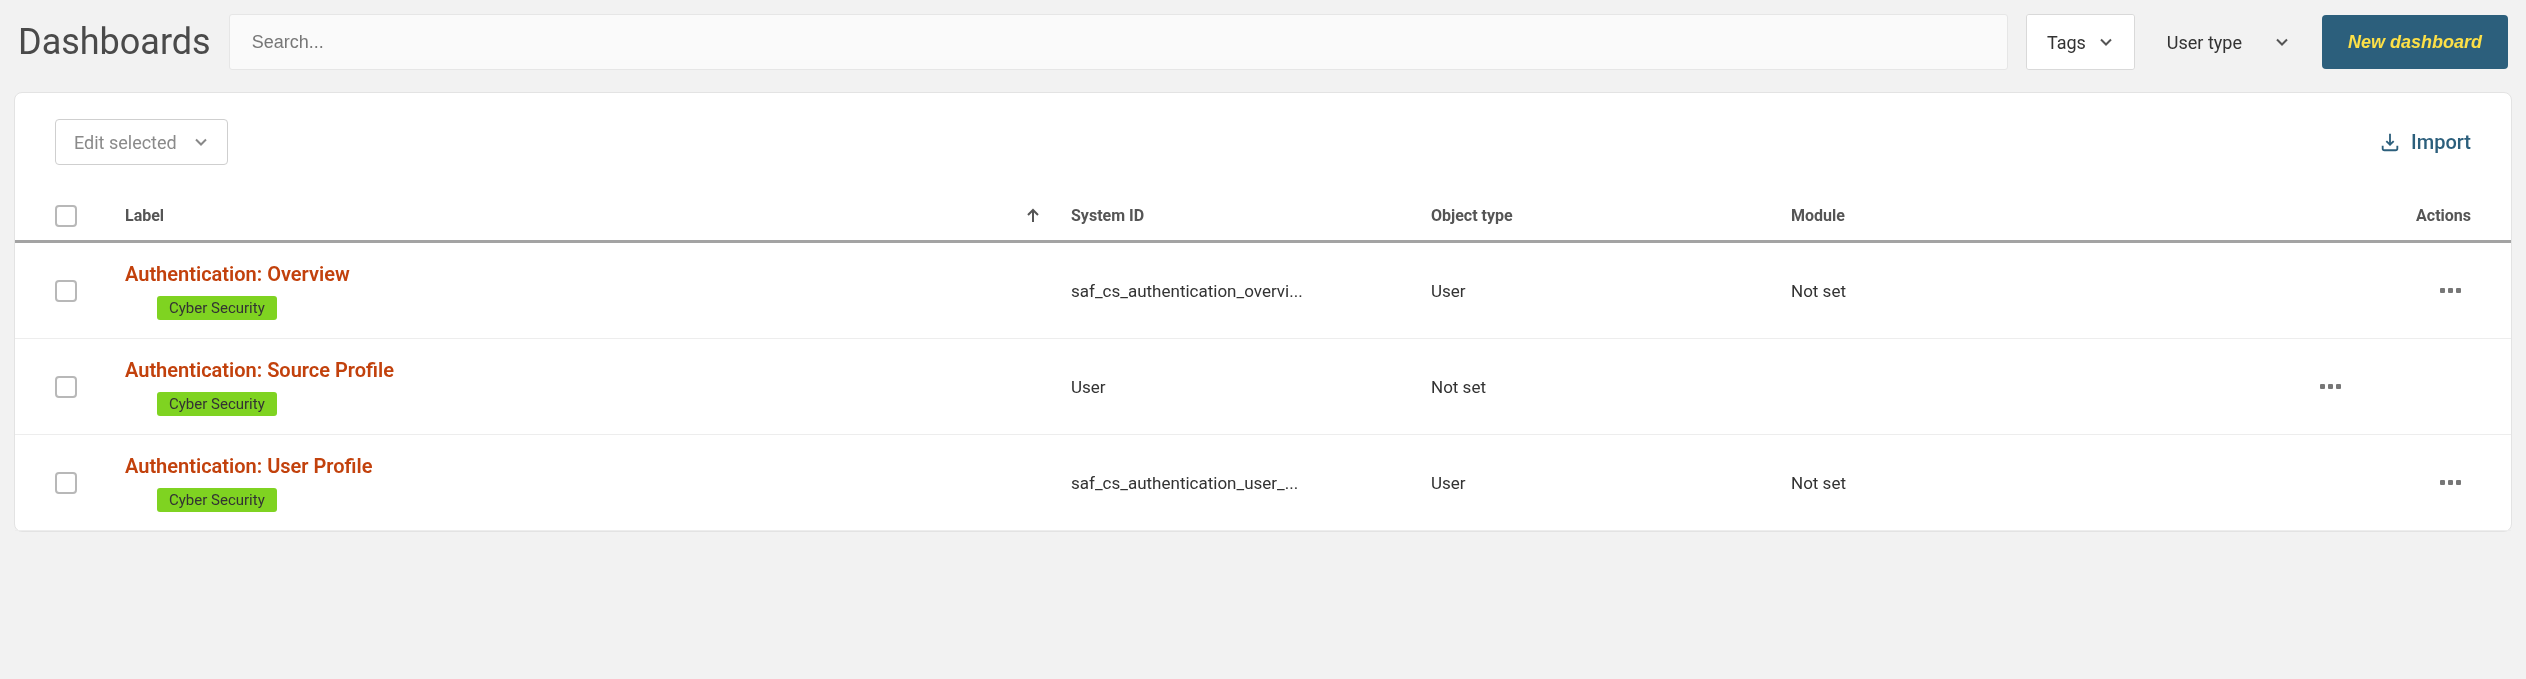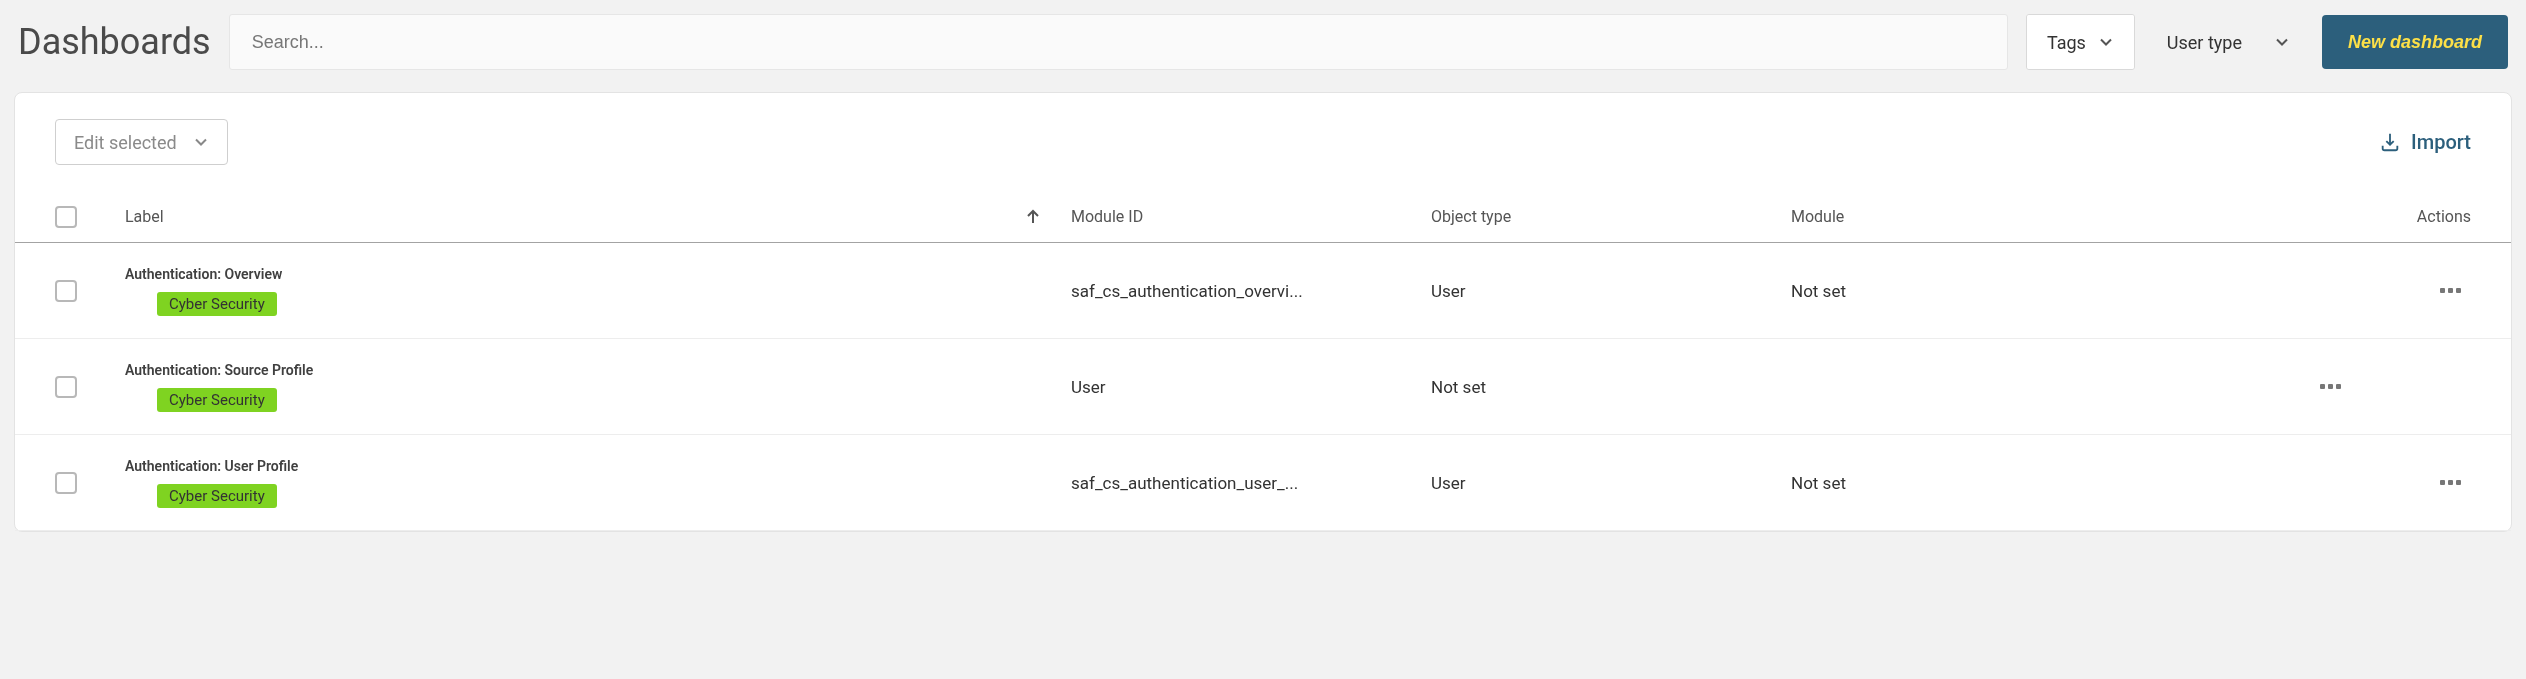--- a/index.html
+++ b/index.html
@@ -122,44 +122,44 @@
   
   .table { width: 100%; }
   .thead, .trow {
     display: grid;
     grid-template-columns: 70px 1fr 360px 360px 560px 120px;
     align-items: center;
     padding: 0 40px;
   }
   .thead {
     height: 52px;
-    border-bottom: 1px solid #a3a3a3;
+    border-bottom: 3px solid #a3a3a3;
     color: #555;
-    font-weight: 400;
+    font-weight: 700;
     font-size: 16px;
   }
   .label-head { display:flex; align-items:center; justify-content:space-between; padding-right:30px; }
   .sort-arrow { width:16px; height:16px; stroke:#555; stroke-width:2; fill:none; }
   .trow {
     min-height: 96px;
     border-bottom: 1px solid #ededed;
     padding-top: 14px;
     padding-bottom: 14px;
   }
   .checkbox {
     width: 22px;
     height: 22px;
     border: 2px solid #b8b8b8;
     border-radius: 4px;
     cursor: pointer;
   }
   .row-label a {
-    color: #404040;
+    color: #c2410c;
     font-weight: 600;
-    font-size: 14px;
+    font-size: 20px;
     text-decoration: none;
   }
   .tag {
     display: inline-block;
     background: #7fd321;
     color: #333;
     font-size: 15px;
     padding: 3px 12px;
     border-radius: 3px;
     margin-top: 10px;
@@ -219,21 +219,21 @@
       <div>
           <div class="checkbox"></div>
         </div>
       <div class="label-head">
         <span>Label</span>
         <svg class="sort-arrow" viewBox="0 0 16 16">
             <line x1="8" y1="14" x2="8" y2="2"></line>
             <polyline points="3,7 8,2 13,7"></polyline>
           </svg>
       </div>
-      <div>Module ID</div>
+      <div>System ID</div>
       <div>Object type</div>
       <div>Module</div>
       <div class="actions-head">Actions</div>
     </div>
 
     <div class="trow">
       <div>
           <div class="checkbox"></div>
         </div>
       <div class="row-label">

